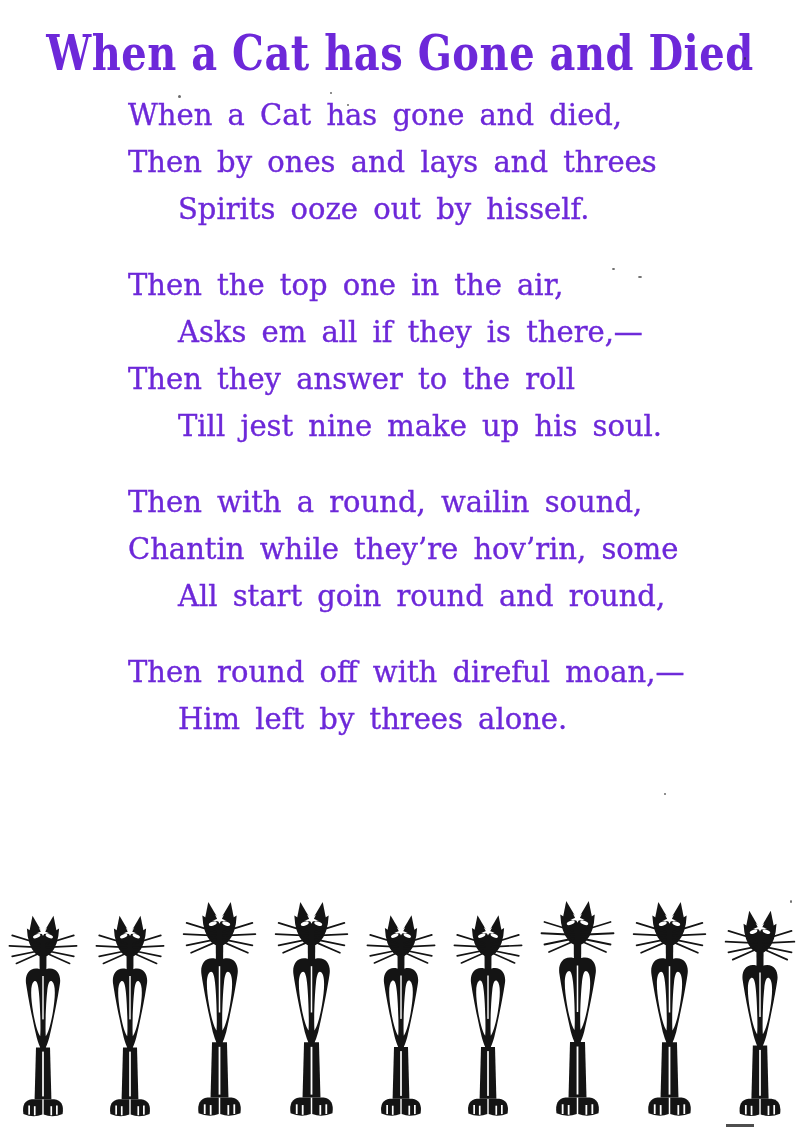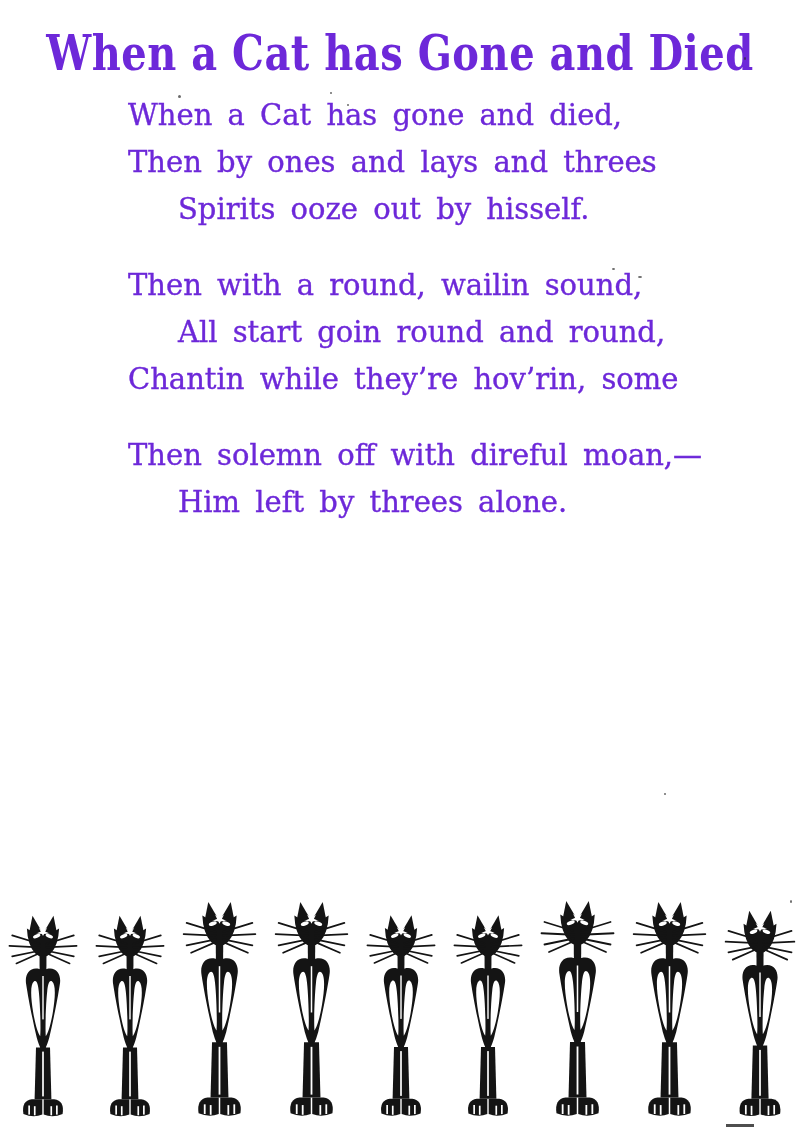--- a/index.html
+++ b/index.html
@@ -81,26 +81,32 @@
 
   <h1 class="title">When a Cat has Gone and Died</h1>
 
   <div class="poem">
     <div class="stanza">
       <div class="line">When a Cat has gone and died,</div>
       <div class="line">Then by ones and lays and threes</div>
       <div class="line indent">Spirits ooze out by hisself.</div>
     </div>
     <div class="stanza">
+      <div class="line">Then the top one in the air,</div>
+      <div class="line indent">Asks em all if they is there,—</div>
+      <div class="line">Then they answer to the roll</div>
+      <div class="line indent">Till jest nine make up his soul.</div>
+    </div>
+    <div class="stanza">
       <div class="line">Then with a round, wailin sound,</div>
+      <div class="line">Chantin while they’re hov’rin, some</div>
       <div class="line indent">All start goin round and round,</div>
-      <div class="line">Chantin while they’re hov’rin, some</div>
-    </div>
-    <div class="stanza">
-      <div class="line">Then solemn off with direful moan,—</div>
+    </div>
+    <div class="stanza">
+      <div class="line">Then round off with direful moan,—</div>
       <div class="line indent">Him left by threes alone.</div>
     </div>
   </div>
 
   <div class="speck" style="left:178px; top:95px;  width:3px; height:3px;"></div>
   <div class="speck" style="left:330px; top:92px;  width:2px; height:2px;"></div>
   <div class="speck" style="left:347px; top:104px; width:2px; height:2px;"></div>
   <div class="speck" style="left:641px; top:168px; width:3px; height:3px;"></div>
   <div class="speck" style="left:612px; top:268px; width:3px; height:2px;"></div>
   <div class="speck" style="left:638px; top:276px; width:4px; height:2px;"></div>

